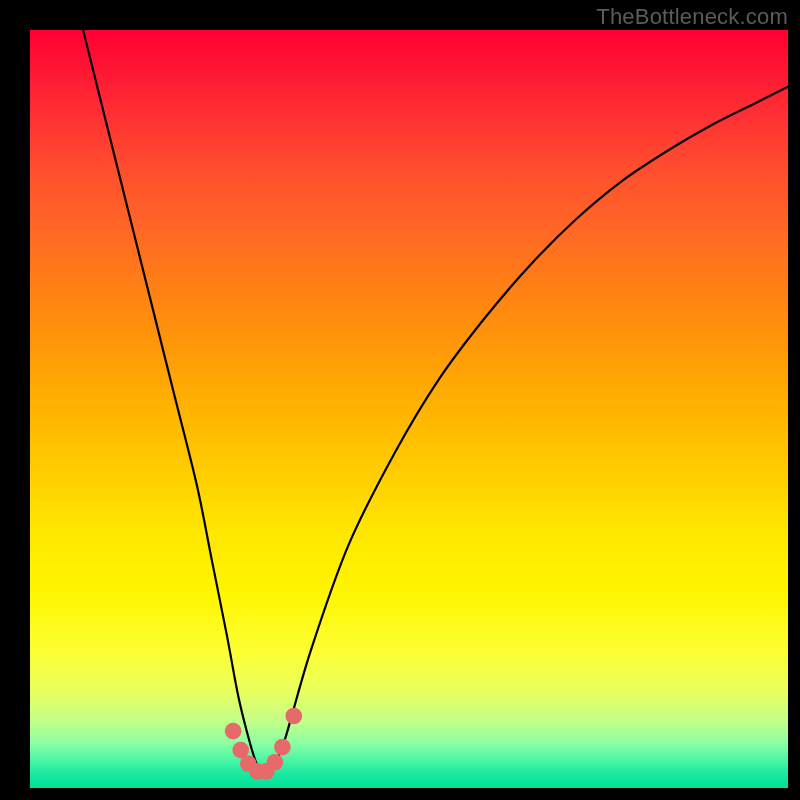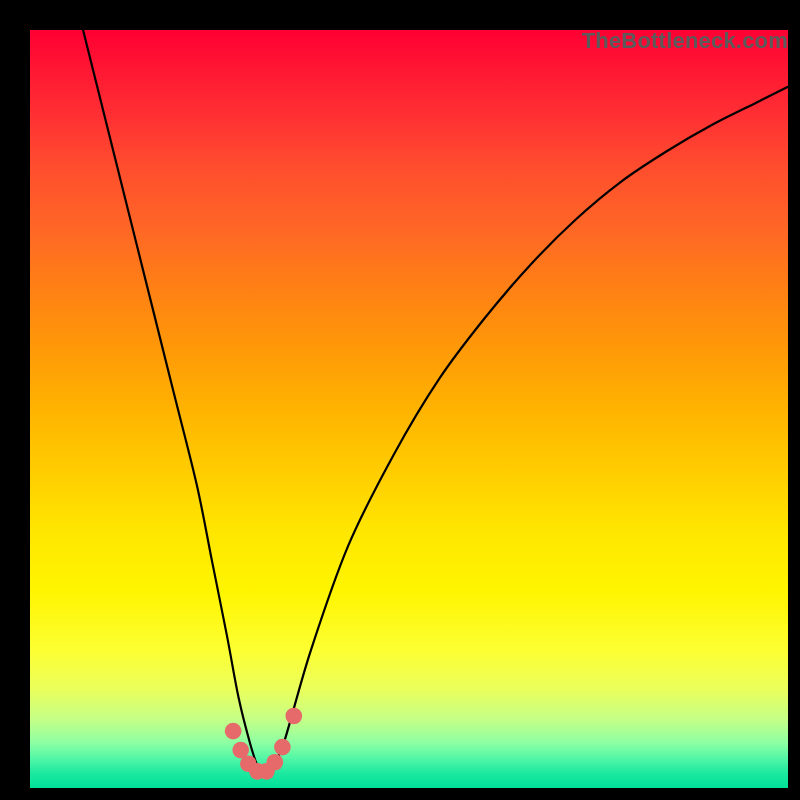--- a/index.html
+++ b/index.html
@@ -44,24 +44,23 @@
       #1de9a0 98%,
       #00e099 100%
     );
   }
   .watermark {
     position: absolute;
     top: 4px;
     right: 12px;
     color: #5b5b5b;
     font-size: 22px;
-    font-weight: 700;
+    font-weight: 400;
     letter-spacing: 0.2px;
     user-select: none;
-    margin-top: 24px;
   }
   svg.curve {
     position: absolute;
     left: 0; top: 0;
     width: 758px; height: 758px;
   }
 </style>
 </head>
 <body>
 

